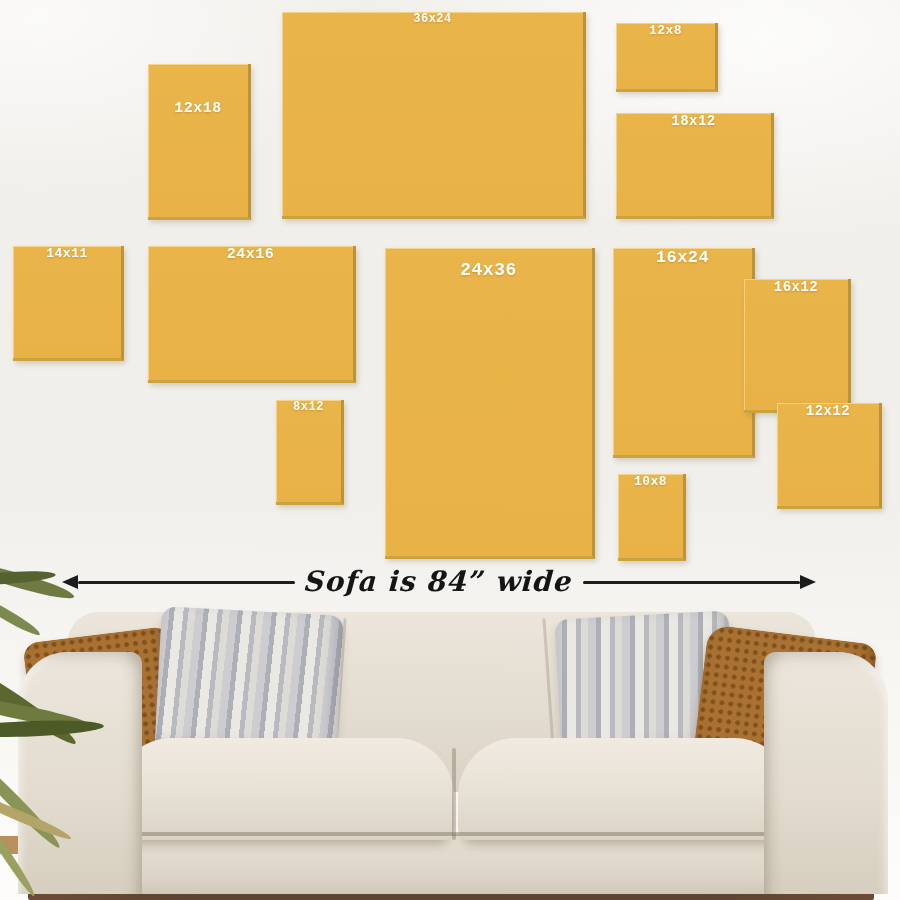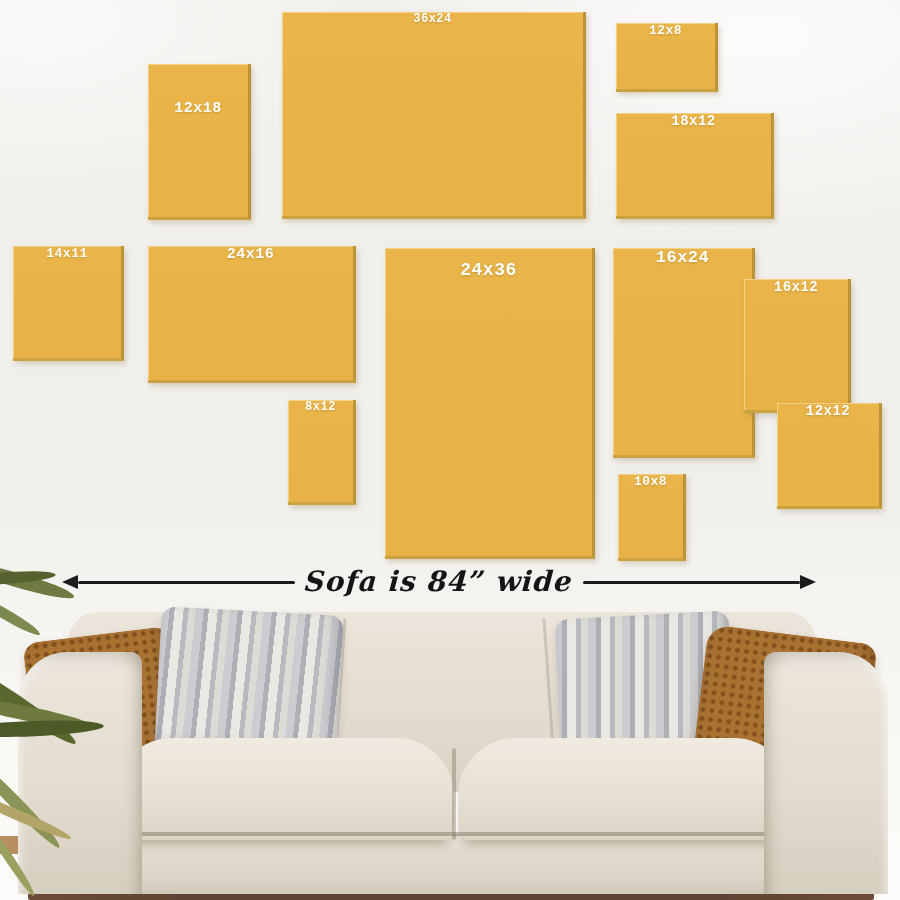--- a/index.html
+++ b/index.html
@@ -140,21 +140,21 @@
   </div>
   <div class="frame" style="left:385px;top:248px;width:207px;height:308px;">
     <span class="frame-label" style="font-size:18px;margin-top:12px;">24x36</span>
   </div>
   <div class="frame" style="left:613px;top:248px;width:139px;height:207px;">
     <span class="frame-label" style="font-size:17px;">16x24</span>
   </div>
   <div class="frame" style="left:744px;top:246px;width:104px;height:131px;margin-top:33px;">
     <span class="frame-label" style="font-size:14px;">16x12</span>
   </div>
-  <div class="frame" style="left:288px;top:400px;width:65px;height:102px;">
+  <div class="frame" style="left:276px;top:400px;width:65px;height:102px;">
     <span class="frame-label" style="font-size:12px;">8x12</span>
   </div>
   <div class="frame" style="left:618px;top:474px;width:65px;height:84px;">
     <span class="frame-label" style="font-size:13px;">10x8</span>
   </div>
   <div class="frame" style="left:777px;top:403px;width:102px;height:103px;">
     <span class="frame-label" style="font-size:14px;">12x12</span>
   </div>
 
   <div class="measure">

